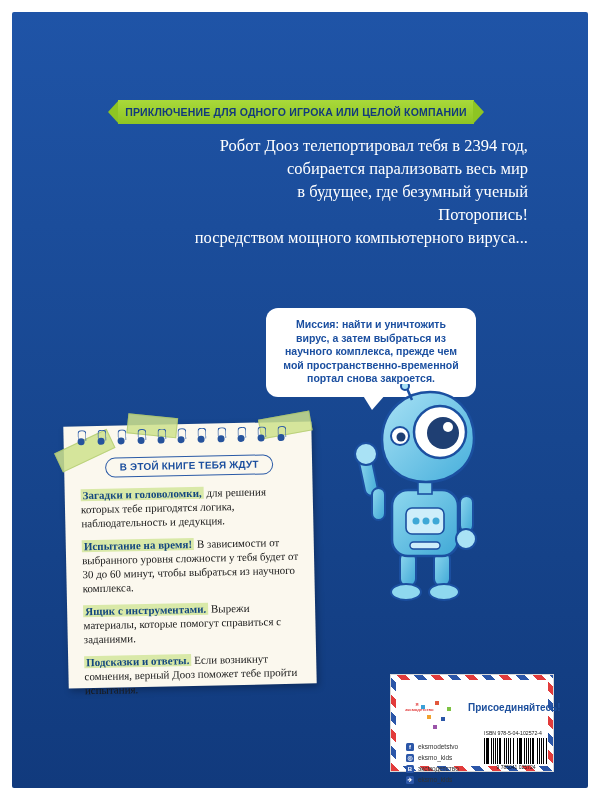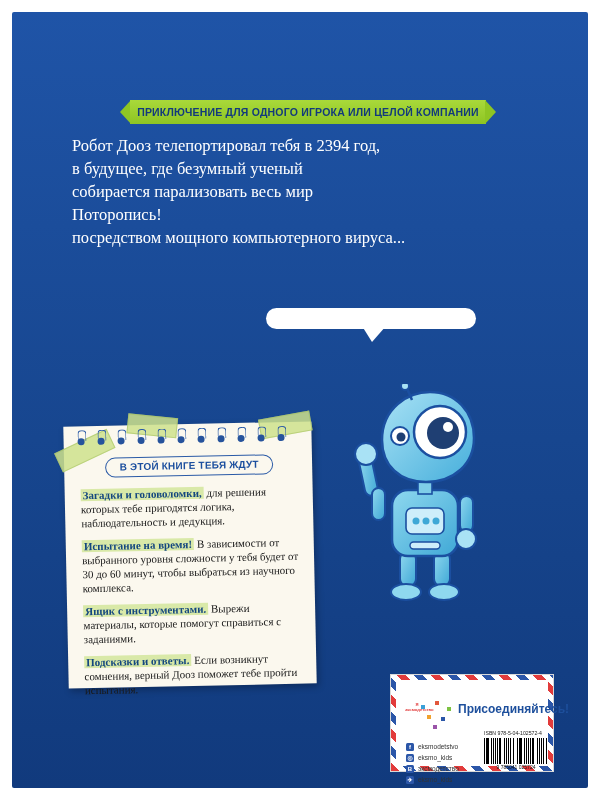--- a/index.html
+++ b/index.html
@@ -21,21 +21,21 @@
     height: 776px;
     background: #1b4fa0;
     background: linear-gradient(180deg, #1f54a7 0%, #17468f 55%, #113a7d 100%);
     border-radius: 2px;
     overflow: hidden;
   }
 
   
   .ribbon {
     position: absolute;
-    left: 108px;
+    left: 96px;
     top: 88px;
     width: 376px;
     height: 24px;
   }
   .ribbon .body {
     position: absolute;
     left: 10px;
     top: 0;
     width: 356px;
     height: 24px;
@@ -72,21 +72,21 @@
     font-size: 10.5px;
     letter-spacing: 0.2px;
   }
 
   
   .intro {
     position: absolute;
     left: 60px;
     top: 122px;
     width: 456px;
-    text-align: left;
+    text-align: right;
     color: #ffffff;
     font-family: "Liberation Serif", serif;
     font-size: 16.5px;
     line-height: 23px;
   }
   .intro div { white-space: nowrap; }
 
   
   .bubble {
     position: absolute;
@@ -262,26 +262,26 @@
     width: 24px;
     color: #e23b3b;
     font-family: "Liberation Sans", sans-serif;
     font-size: 4.2px;
     line-height: 5px;
     text-align: center;
     font-weight: bold;
   }
   .join-text {
     position: absolute;
-    left: 62px;
+    left: 72px;
     top: 22px;
     color: #1d4f9c;
     font-family: "Liberation Sans", sans-serif;
     font-weight: bold;
-    font-size: 12px;
+    font-size: 10px;
   }
   .socials {
     position: absolute;
     left: 10px;
     top: 62px;
     width: 95px;
   }
   .social {
     display: flex;
     align-items: center;
@@ -345,27 +345,28 @@
 
   <div class="ribbon">
     <div class="notch-l"></div>
     <div class="body"></div>
     <div class="notch-r"></div>
     <div class="txt">ПРИКЛЮЧЕНИЕ ДЛЯ ОДНОГО ИГРОКА ИЛИ ЦЕЛОЙ КОМПАНИИ</div>
   </div>
 
   <div class="intro">
     <div>Робот Дооз телепортировал тебя в 2394 год,</div>
+    <div>собирается парализовать весь мир</div>
     <div>в будущее, где безумный ученый</div>
-    <div>собирается парализовать весь мир</div>
     <div>Поторопись!</div>
     <div>посредством мощного компьютерного вируса...</div>
   </div>
 
   <div class="bubble">
+    <span>Миссия: найти и уничтожить вирус, а затем выбраться из научного комплекса, прежде чем мой пространственно-временной портал снова закроется.</span>
     <div class="tail"></div>
   </div>
 
   <svg class="robot" viewBox="0 0 160 240">
     <defs>
       <linearGradient id="bodyG" x1="0" y1="0" x2="1" y2="1">
         <stop offset="0%" stop-color="#8fd8ef"></stop>
         <stop offset="100%" stop-color="#3fa8d6"></stop>
       </linearGradient>
       <linearGradient id="headG" x1="0" y1="0" x2="1" y2="1">

